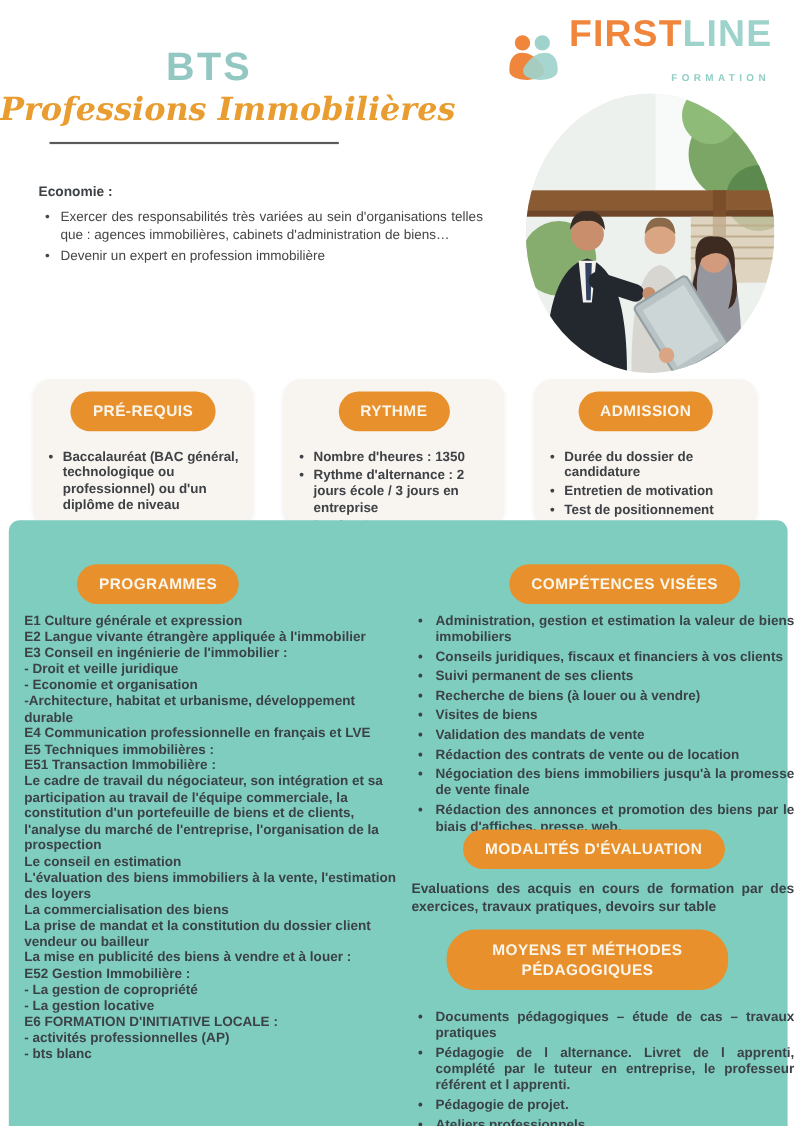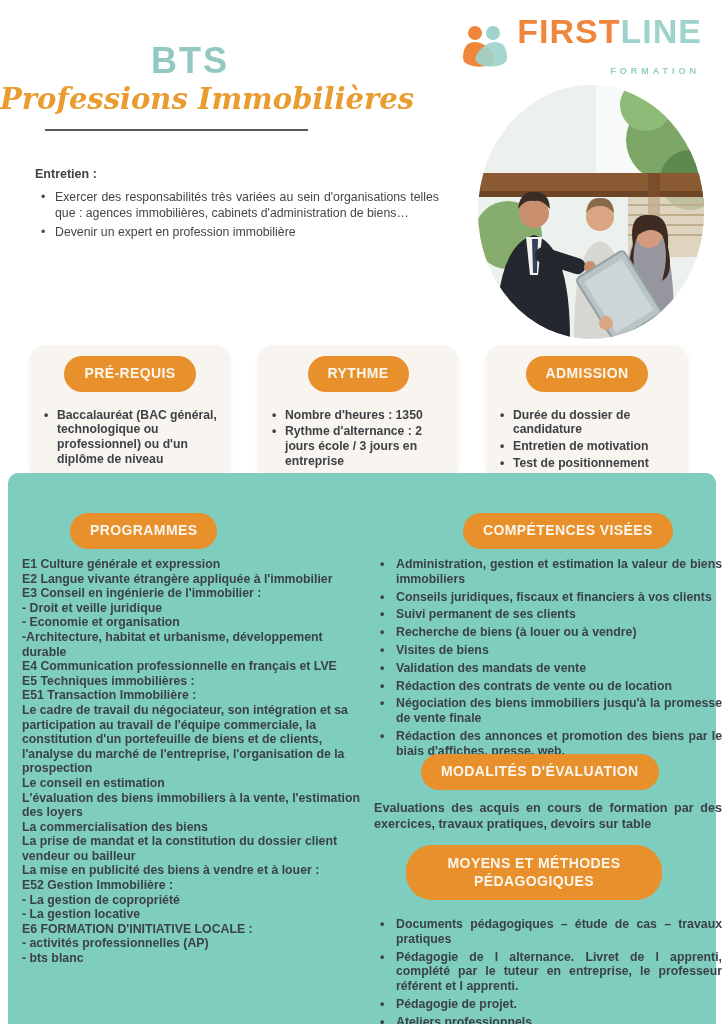--- a/index.html
+++ b/index.html
@@ -13,21 +13,21 @@
     --pill-text:#FBF6EC;
   }
   *{box-sizing:border-box;}
   html,body{margin:0;padding:0;background:#e9e9e9;}
   .page{
     position:relative;width:724px;height:1024px;margin:0 auto;
     background:#ffffff;overflow:hidden;
     font-family:"Liberation Sans", sans-serif;color:var(--ink);
   }
   
-  .logo{position:absolute;top:14px;right:22px;display:flex;align-items:center;}
+  .logo{position:absolute;top:14px;right:22px;display:flex;align-items:flex-end;}
   .logo-icon{width:52px;height:46px;margin-right:6px;margin-top:4px;}
   .logo-textcol{display:flex;flex-direction:column;align-items:flex-end;}
   .logo-word{font-size:34px;font-weight:bold;letter-spacing:1px;line-height:1;}
   .logo-first{color:var(--orange-logo);}
   .logo-line{color:var(--teal-light);}
   .logo-sub{font-size:9px;font-weight:bold;letter-spacing:4px;color:#8FCFC6;margin-top:18px;padding-right:2px;}
   
   .bts-title{position:absolute;left:10px;top:40px;width:360px;text-align:center;
     font-size:36px;font-weight:bold;letter-spacing:2px;color:var(--teal-title);}
   .prof-title{position:absolute;left:0px;top:82px;width:390px;text-align:center;
@@ -90,21 +90,21 @@
     <div class="logo-textcol">
       <div class="logo-word"><span class="logo-first">FIRST</span><span class="logo-line">LINE</span></div>
       <div class="logo-sub">FORMATION</div>
     </div>
   </div>
 
   <div class="bts-title">BTS</div>
   <div class="prof-title">Professions Immobilières</div>
   <div class="title-rule"></div>
 
-  <div class="obj-head">Entretien :</div>
+  <div class="obj-head">Economie :</div>
   <ul class="obj-list">
     <li>Exercer des responsabilités très variées au sein d'organisations telles que : agences immobilières, cabinets d'administration de biens…</li>
     <li>Devenir un expert en profession immobilière</li>
   </ul>
 
   <div class="photo">
     <svg width="226" height="254" viewBox="0 0 226 254">
       <rect x="0" y="0" width="226" height="254" fill="#edf1ee"></rect>
       <rect x="118" y="0" width="55" height="110" fill="#f7faf8"></rect>
       <circle cx="190" cy="55" r="42" fill="#7ba666"></circle>

